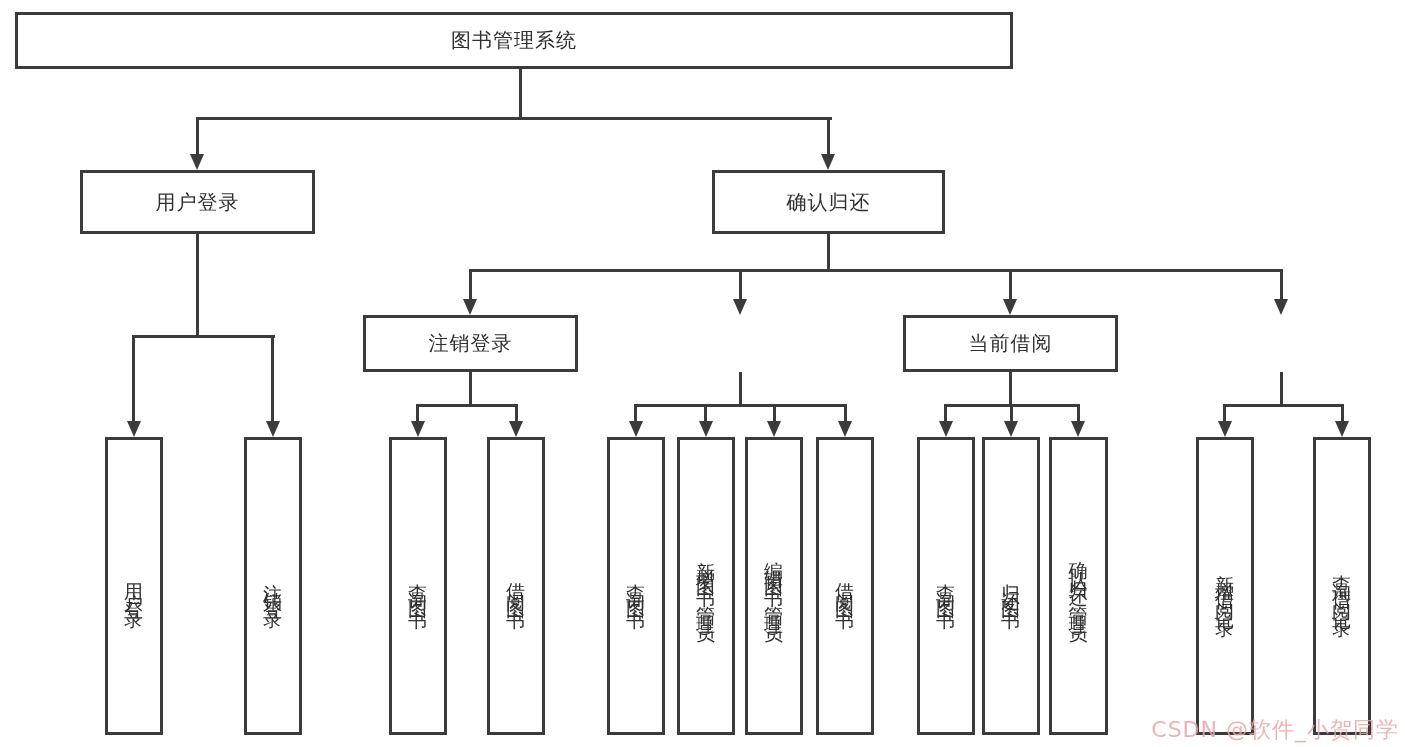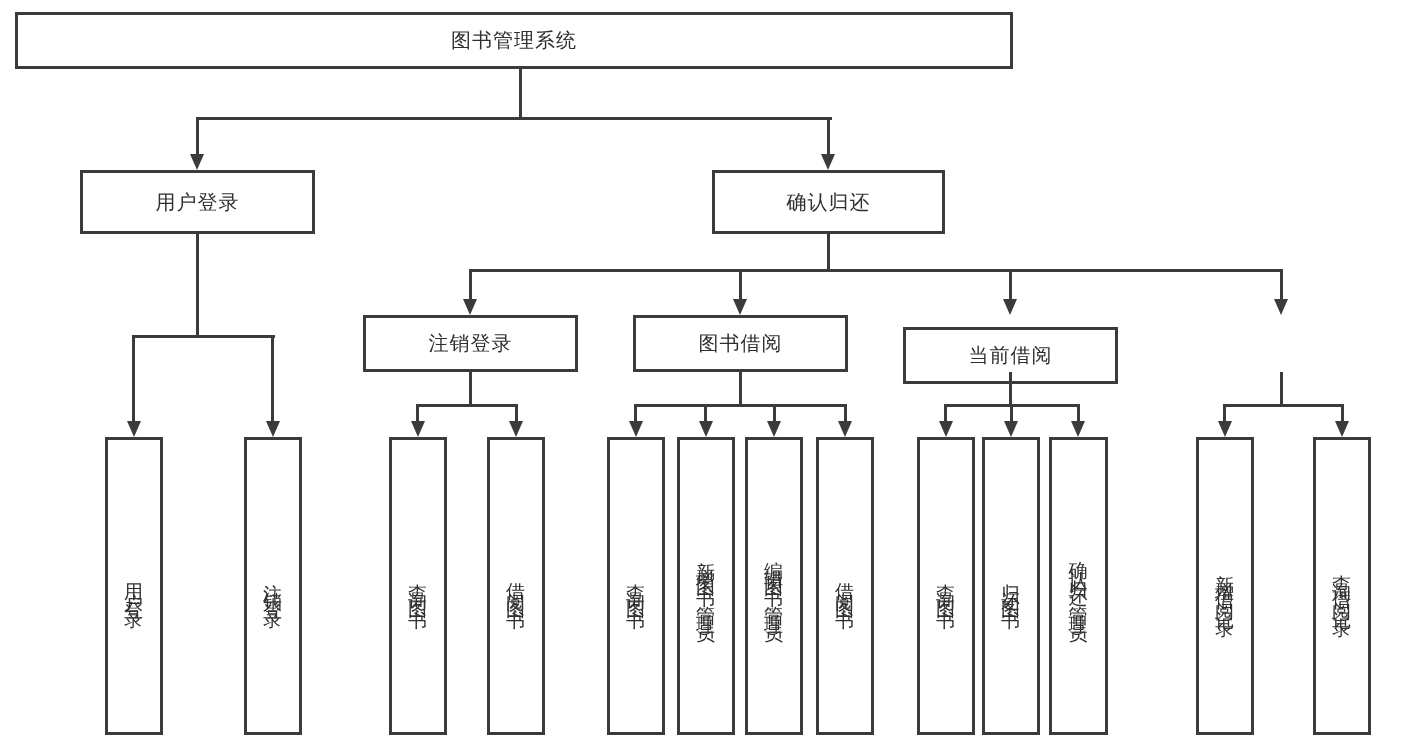--- a/index.html
+++ b/index.html
@@ -86,24 +86,21 @@
   <div class="line" style="left:739px; top:269px; width:3px; height:32px;"></div>
   <div class="arrow" style="left:733px; top:299px;"></div>
   <div class="line" style="left:1009px; top:269px; width:3px; height:32px;"></div>
   <div class="arrow" style="left:1003px; top:299px;"></div>
   <div class="line" style="left:1280px; top:269px; width:3px; height:32px;"></div>
   <div class="arrow" style="left:1274px; top:299px;"></div>
 
   <div class="node h-node" style="left:363px; top:315px; width:215px; height:57px;">
     <span>注销登录</span>
   </div>
-  <div class="node h-node" style="left:633px; top:315px; width:215px; height:57px;">
-    <span>图书借阅</span>
-  </div>
-  <div class="node h-node" style="left:903px; top:315px; width:215px; height:57px;margin-top:12px;">
+  <div class="node h-node" style="left:903px; top:315px; width:215px; height:57px;">
     <span>当前借阅</span>
   </div>
 
   <div class="line" style="left:469px; top:372px; width:3px; height:35px;"></div>
   <div class="line" style="left:416px; top:404px; width:102px; height:3px;"></div>
   <div class="line" style="left:416px; top:404px; width:3px; height:18px;"></div>
   <div class="arrow" style="left:411px; top:421px;"></div>
   <div class="line" style="left:515px; top:404px; width:3px; height:18px;"></div>
   <div class="arrow" style="left:509px; top:421px;"></div>
 
@@ -171,14 +168,15 @@
     <span>确认归还（管理员）</span>
   </div>
 
   <div class="node v-node" style="left:1196px; top:437px; width:58px; height:298px;">
     <span>新增借阅记录</span>
   </div>
   <div class="node v-node" style="left:1313px; top:437px; width:58px; height:298px;">
     <span>查询借阅记录</span>
   </div>
 
+  <div class="watermark">CSDN @软件_小贺同学</div>
 
 </div>
 
 </body></html>

